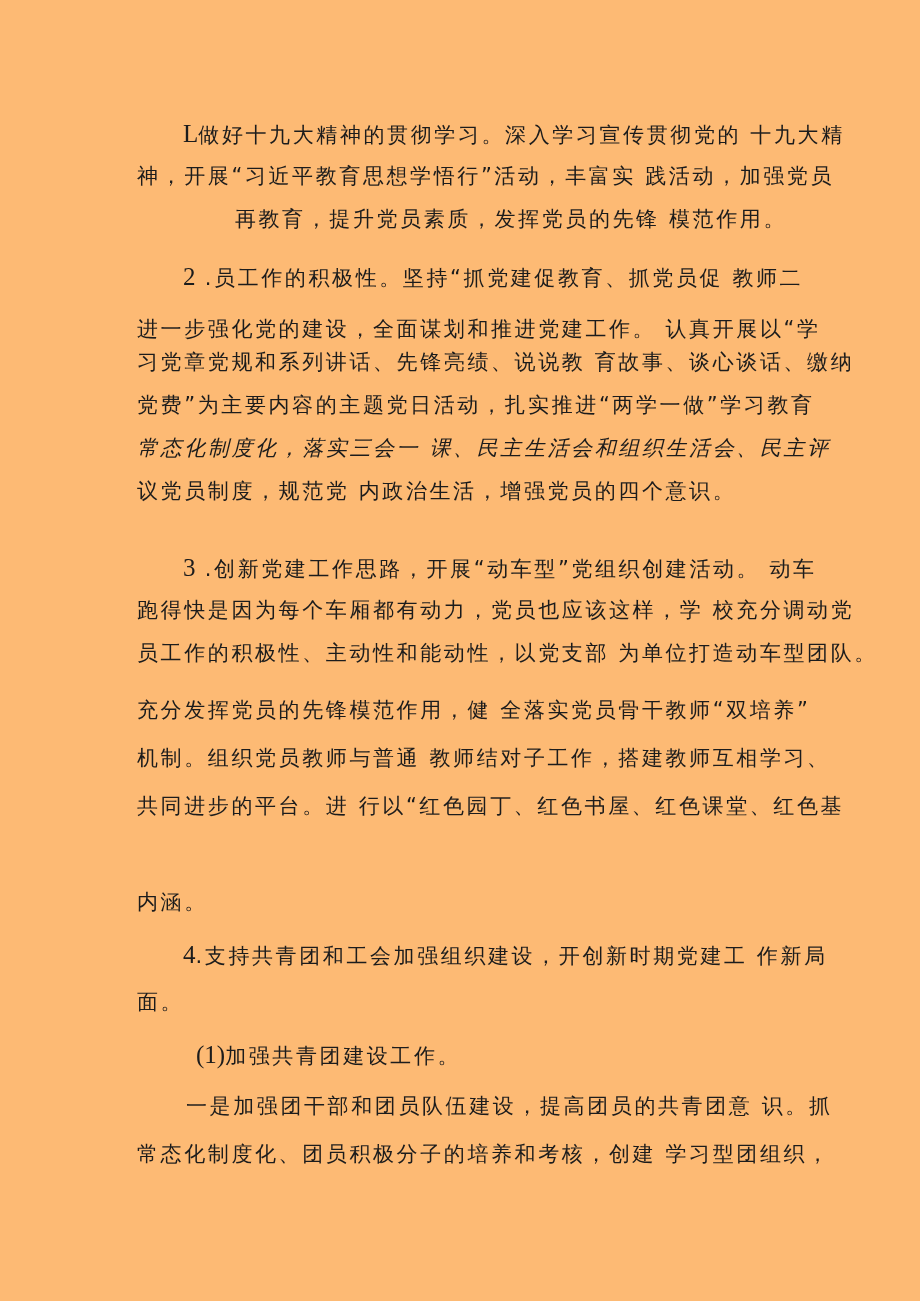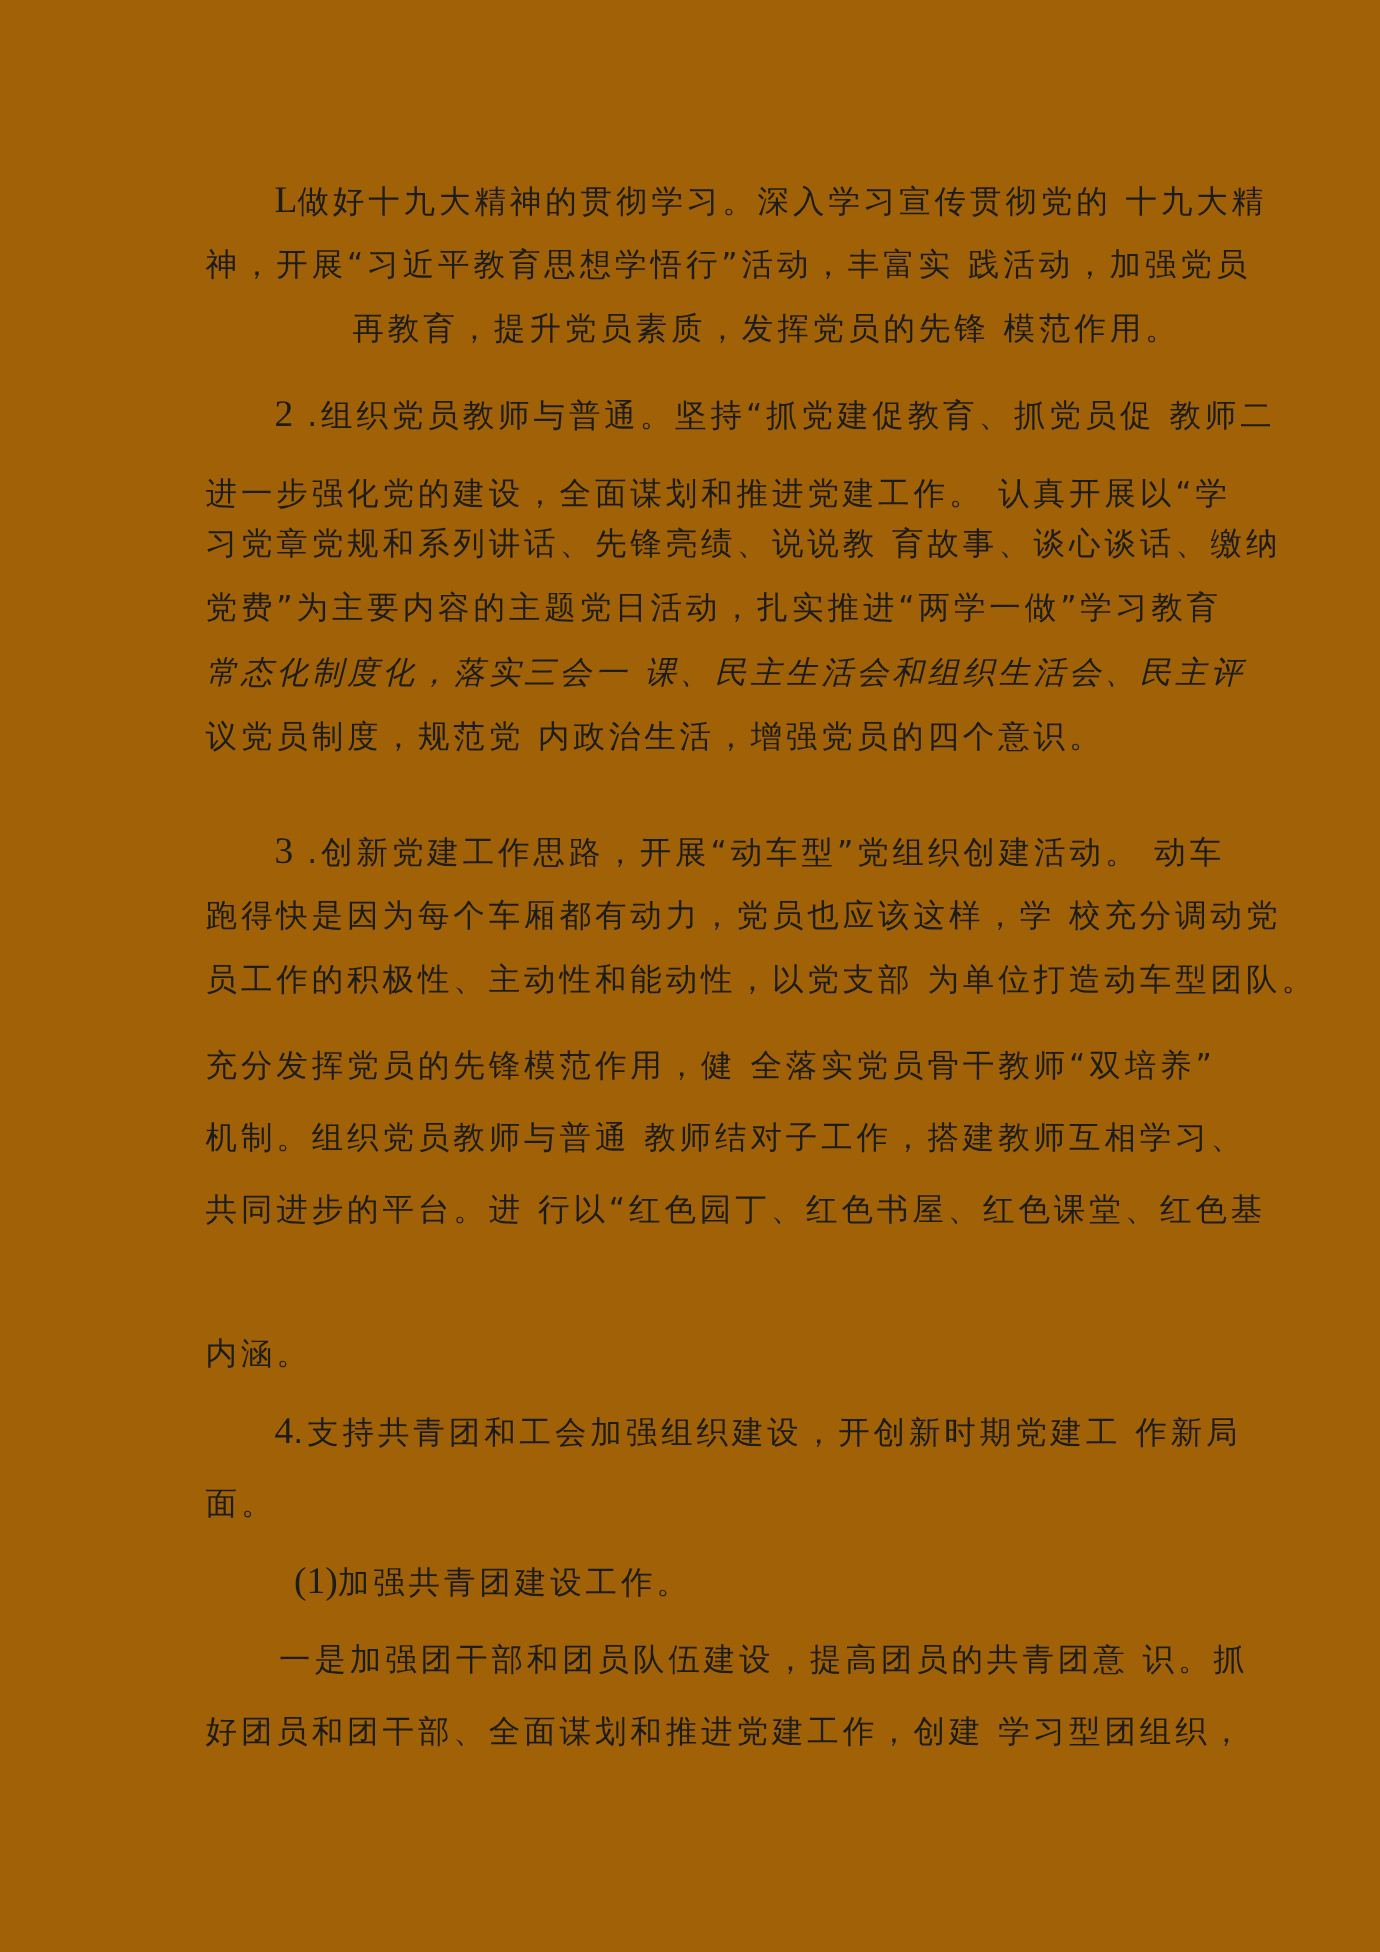--- a/index.html
+++ b/index.html
@@ -14,21 +14,21 @@
     overflow: hidden;
     font-family: "DejaVu Sans", "Liberation Sans", sans-serif;
     color: #1a1a1a;
   }
   .page {
     position: absolute;
     left: 0;
     top: 0;
     width: 920px;
     height: 1301px;
-    background: #a16207;
+    background: #fdba74;
   }
   .line {
     position: absolute;
     left: 137px;
     width: 650px;
     height: 43px;
     line-height: 43px;
     font-size: 21px;
     white-space: nowrap;
     letter-spacing: 2.6px;
@@ -49,36 +49,36 @@
 </style>
 </head>
 <body>
 
 <div class="page">
 
   <div class="line indent justify" style="top:112px;width:599px;"><span class="num">L</span><span>做好十九大精神的贯彻学习。深入学习宣传贯彻党的 十九大精</span></div>
   <div class="line justify" style="top:155px;">神，开展“习近平教育思想学悟行”活动，丰富实 践活动，加强党员</div>
   <div class="line" style="top:198px;text-align:right;">再教育，提升党员素质，发挥党员的先锋 模范作用。</div>
 
-  <div class="line indent justify" style="top:255px;width:599px;"><span class="num">2</span><span> .组织党员教师与普通。坚持“抓党建促教育、抓党员促 教师二</span></div>
+  <div class="line indent justify" style="top:255px;width:599px;"><span class="num">2</span><span> .员工作的积极性。坚持“抓党建促教育、抓党员促 教师二</span></div>
   <div class="line justify" style="top:308px;">进一步强化党的建设，全面谋划和推进党建工作。   认真开展以“学</div>
   <div class="line justify" style="top:341px;">习党章党规和系列讲话、先锋亮绩、说说教 育故事、谈心谈话、缴纳</div>
   <div class="line justify" style="top:384px;">党费”为主要内容的主题党日活动，扎实推进“两学一做”学习教育</div>
   <div class="line justify" style="top:427px;font-style:italic;">常态化制度化，落实三会一    课、民主生活会和组织生活会、民主评</div>
   <div class="line" style="top:470px;">议党员制度，规范党 内政治生活，增强党员的四个意识。</div>
 
   <div class="line indent justify" style="top:546px;width:599px;"><span class="num">3</span><span> .创新党建工作思路，开展“动车型”党组织创建活动。 动车</span></div>
   <div class="line justify" style="top:632px;">员工作的积极性、主动性和能动性，以党支部 为单位打造动车型团队。</div>
   <div class="line justify" style="top:589px;">跑得快是因为每个车厢都有动力，党员也应该这样，学 校充分调动党</div>
   <div class="line justify" style="top:689px;">充分发挥党员的先锋模范作用，健    全落实党员骨干教师“双培养”</div>
   <div class="line justify" style="top:737px;">机制。组织党员教师与普通    教师结对子工作，搭建教师互相学习、</div>
   <div class="line justify" style="top:785px;">共同进步的平台。进 行以“红色园丁、红色书屋、红色课堂、红色基</div>
   <div class="line" style="top:881px;">内涵。</div>
 
   <div class="line indent justify" style="top:933px;width:599px;"><span class="num">4</span><span>.支持共青团和工会加强组织建设，开创新时期党建工  作新局</span></div>
   <div class="line" style="top:981px;">面。</div>
 
   <div class="line" style="top:1033px;left:196px;width:400px;"><span class="num">(1)</span><span>加强共青团建设工作。</span></div>
 
   <div class="line justify" style="top:1085px;left:186px;width:596px;">一是加强团干部和团员队伍建设，提高团员的共青团意 识。抓</div>
-  <div class="line justify" style="top:1133px;width:653px;">好团员和团干部、全面谋划和推进党建工作，创建  学习型团组织，</div>
+  <div class="line justify" style="top:1133px;width:653px;">常态化制度化、团员积极分子的培养和考核，创建  学习型团组织，</div>
 
 </div>
 
 </body></html>

